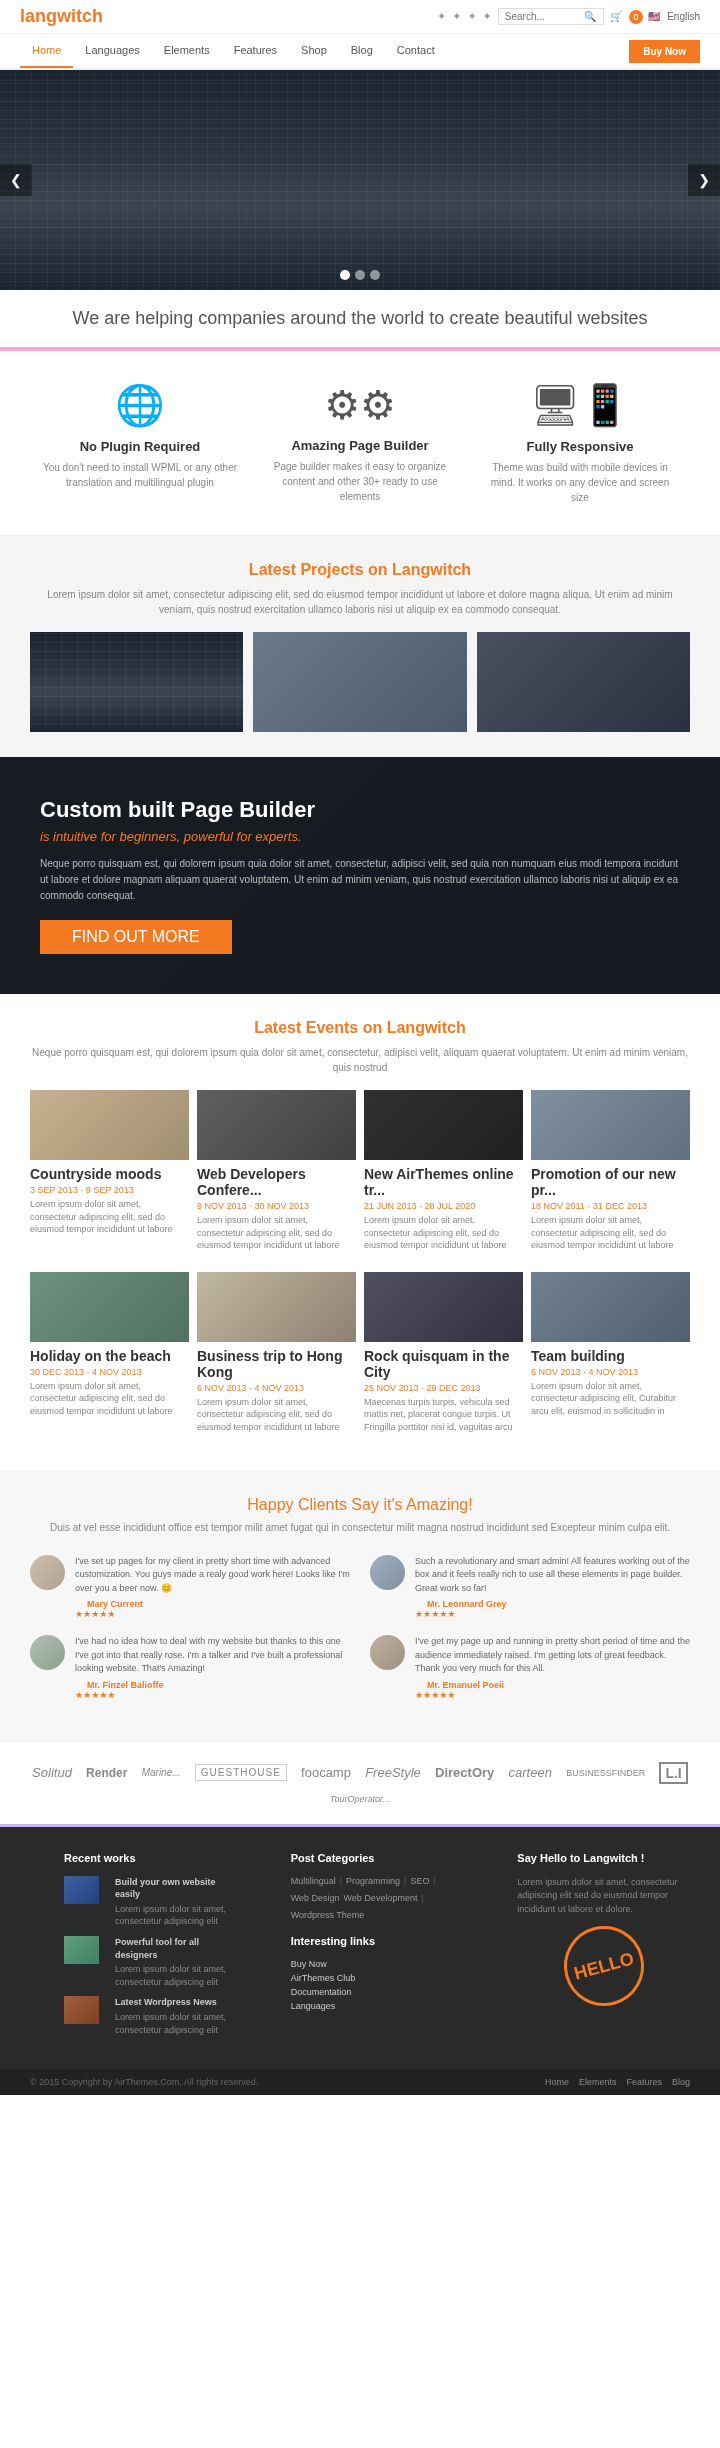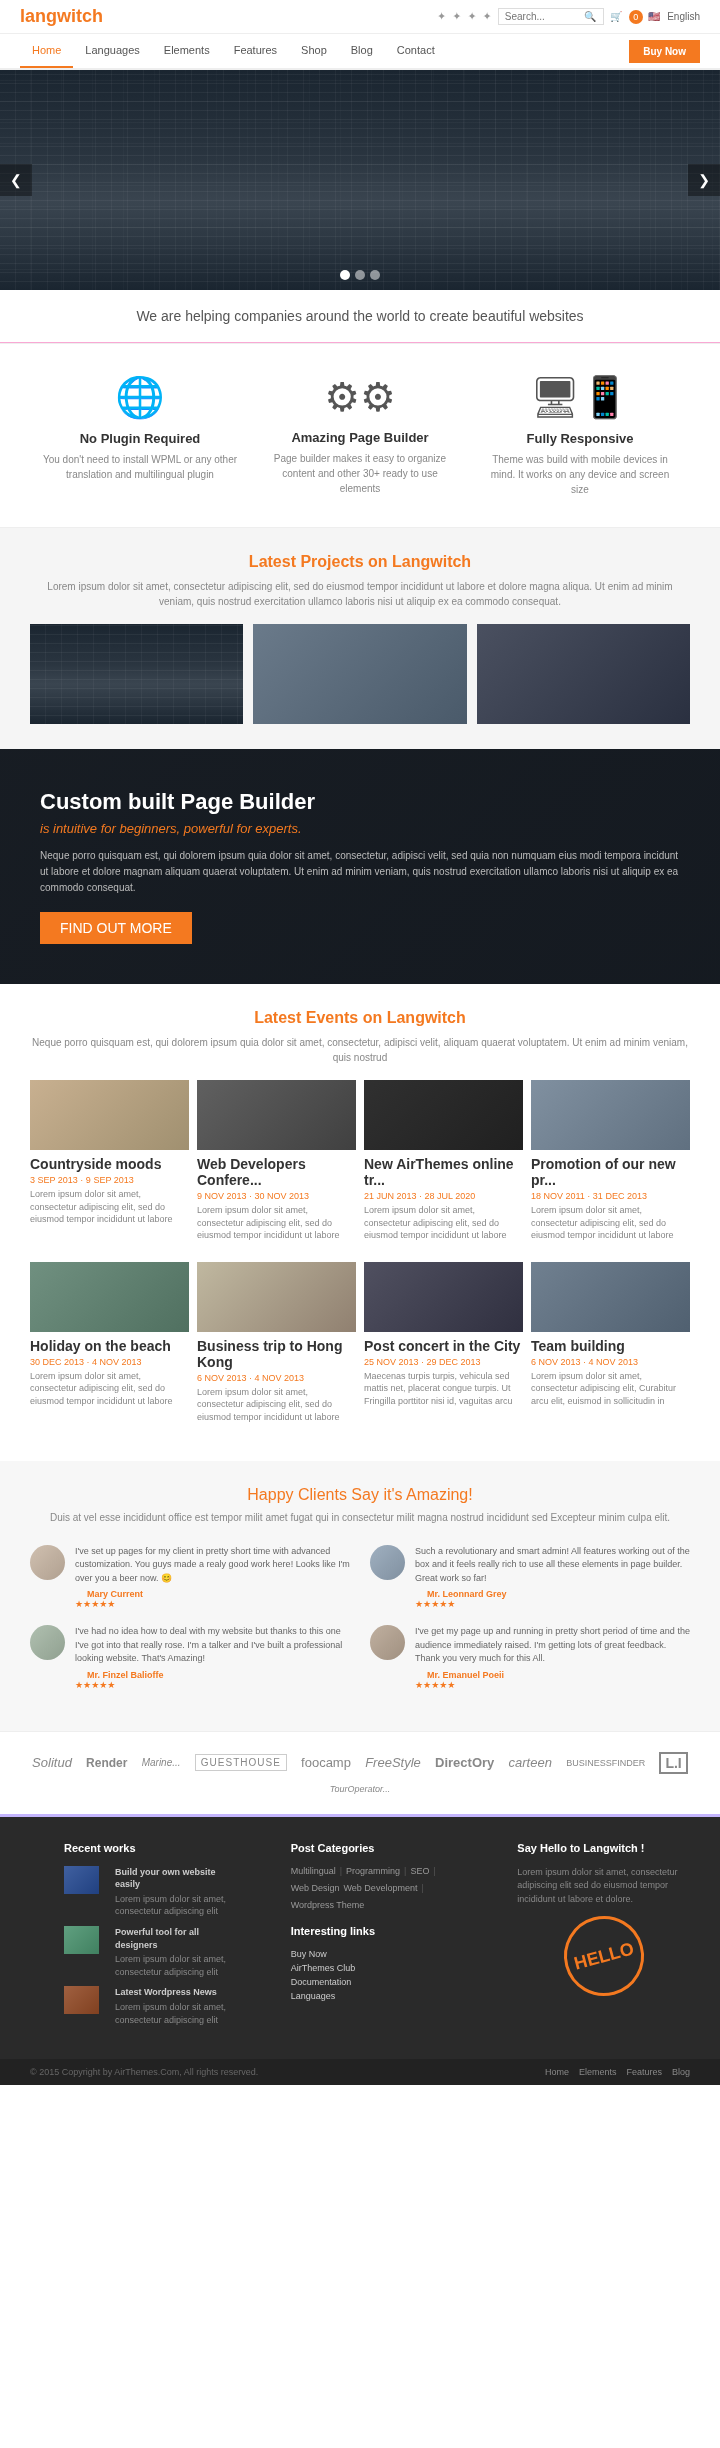--- a/index.html
+++ b/index.html
@@ -25,21 +25,21 @@
     .hero { position: relative; height: 220px; background: #2a3a4a; overflow: hidden; display: flex; align-items: center; justify-content: center; }
     .hero-building { position: absolute; width: 100%; height: 100%; background: repeating-linear-gradient(0deg, transparent, transparent 20px, rgba(255,255,255,0.03) 20px, rgba(255,255,255,0.03) 21px), repeating-linear-gradient(90deg, transparent, transparent 30px, rgba(255,255,255,0.02) 30px, rgba(255,255,255,0.02) 31px); }
     .hero-dots { position: absolute; bottom: 10px; display: flex; gap: 5px; }
     .hero-dot { width: 10px; height: 10px; border-radius: 50%; background: rgba(255,255,255,0.5); }
     .hero-dot.active { background: #fff; }
     .hero-arrow { position: absolute; top: 50%; transform: translateY(-50%); background: rgba(0,0,0,0.4); color: #fff; padding: 8px 10px; cursor: pointer; font-size: 14px; z-index: 10; }
     .hero-arrow-left { left: 0; }
     .hero-arrow-right { right: 0; }
     
     
-    .tagline { text-align: center; padding: 18px 4px; font-size: 14px; color: #555; border-bottom: 1px solid #f9a8d4; }
+    .tagline { text-align: center; padding: 18px 4px; font-size: 18px; color: #555; border-bottom: 4px solid #f9a8d4; }
     
     
     .features-row { display: flex; justify-content: space-around; padding: 30px 30px; background: #fff; }
     .feature-item { text-align: center; width: 30%; }
     .feature-icon { font-size: 40px; margin-bottom: 10px; color: #555; }
     .feature-title { font-size: 13px; font-weight: bold; color: #333; margin-bottom: 6px; }
     .feature-desc { font-size: 10px; color: #888; line-height: 1.5; }
     
     
     .section-gray { background: #f5f5f5; padding: 25px 30px; }
@@ -52,21 +52,21 @@
     .project-item { flex: 1; height: 100px; overflow: hidden; position: relative; }
     .project-img-1 { background: linear-gradient(135deg, #4a5a6a, #2a3a4a); }
     .project-img-2 { background: linear-gradient(135deg, #5a6a7a, #3a4a5a); }
     .project-img-3 { background: linear-gradient(135deg, #3a4a5a, #1a2a3a); }
     
     
     .dark-banner { background: linear-gradient(rgba(20,25,30,0.85), rgba(20,25,30,0.85)), linear-gradient(135deg, #2a3040, #1a2030); padding: 40px 40px; color: #fff; }
     .dark-banner h2 { font-size: 22px; font-weight: bold; margin-bottom: 6px; }
     .dark-banner .sub { color: #f47920; font-size: 13px; margin-bottom: 12px; font-style: italic; }
     .dark-banner p { font-size: 10px; color: #bbb; line-height: 1.6; margin-bottom: 16px; }
-    .find-out-btn { background: #f47920; color: #fff; padding: 8px 20px; font-size: 14px; border: none; cursor: pointer; }
+    .find-out-btn { background: #f47920; color: #fff; padding: 8px 32px; font-size: 16px; border: none; cursor: pointer; }
     
     
     .events-grid { display: flex; gap: 8px; flex-wrap: wrap; }
     .event-item { width: calc(25% - 6px); margin-bottom: 12px; }
     .event-img { width: 100%; height: 70px; background: #ccc; margin-bottom: 6px; }
     .event-img-1 { background: linear-gradient(135deg, #c8b090, #a09070); }
     .event-img-2 { background: linear-gradient(135deg, #606060, #404040); }
     .event-img-3 { background: linear-gradient(135deg, #303030, #202020); }
     .event-img-4 { background: linear-gradient(135deg, #8090a0, #607080); }
     .event-img-5 { background: linear-gradient(135deg, #709080, #507060); }
@@ -262,21 +262,21 @@
       <div class="event-text">Lorem ipsum dolor sit amet, consectetur adipiscing elit, sed do eiusmod tempor incididunt ut labore</div>
     </div>
     <div class="event-item">
       <div class="event-img event-img-6"></div>
       <div class="event-title">Business trip to Hong Kong</div>
       <div class="event-date">6 NOV 2013 · 4 NOV 2013</div>
       <div class="event-text">Lorem ipsum dolor sit amet, consectetur adipiscing elit, sed do eiusmod tempor incididunt ut labore</div>
     </div>
     <div class="event-item">
       <div class="event-img event-img-7"></div>
-      <div class="event-title">Post concert in the City</div>
+      <div class="event-title">Rock quisquam in the City</div>
       <div class="event-date">25 NOV 2013 · 29 DEC 2013</div>
       <div class="event-text">Maecenas turpis turpis, vehicula sed mattis net, placerat congue turpis. Ut Fringilla porttitor nisi id, vaguitas arcu</div>
     </div>
     <div class="event-item">
       <div class="event-img event-img-8"></div>
       <div class="event-title">Team building</div>
       <div class="event-date">6 NOV 2013 · 4 NOV 2013</div>
       <div class="event-text">Lorem ipsum dolor sit amet, consectetur adipiscing elit, Curabitur arcu elit, euismod in sollicitudin in</div>
     </div>
   </div>

